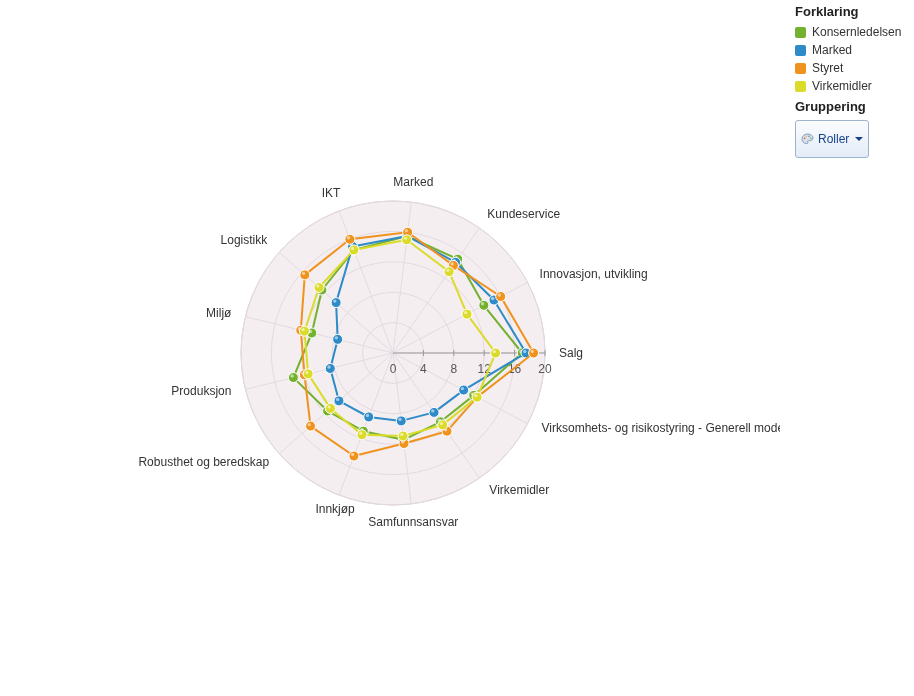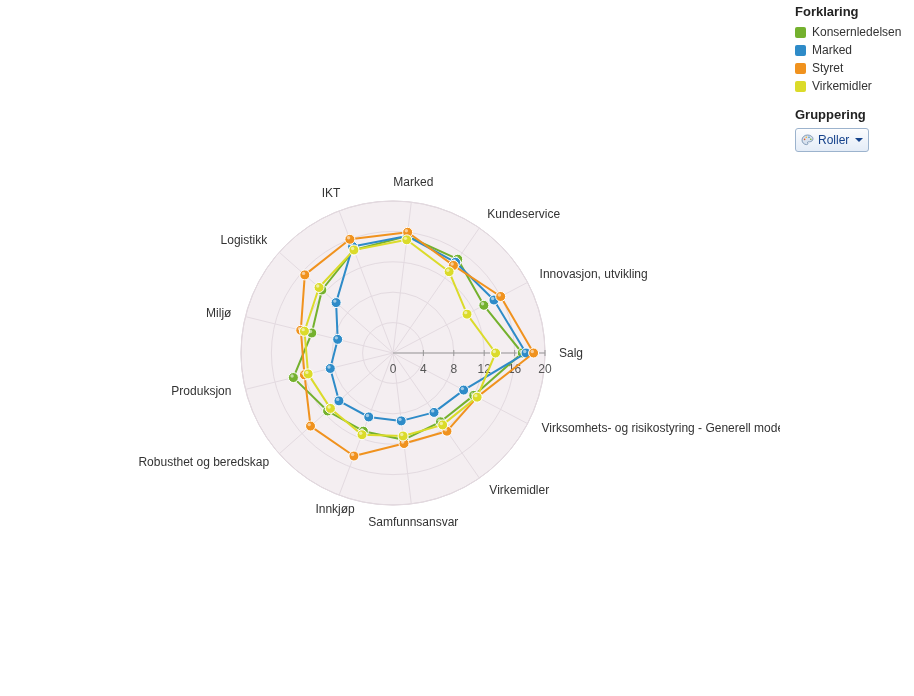--- a/index.html
+++ b/index.html
@@ -16,27 +16,27 @@
     font-size:13px;font-weight:bold;color:#222;margin:4px 0 6px 5px;
   }
   .legend-item{
     display:flex;align-items:center;margin:0 0 4px 5px;
   }
   .legend-swatch{
     width:11px;height:11px;border-radius:2px;margin-right:6px;flex:0 0 auto;
   }
   .legend-label{font-size:12px;color:#333;white-space:nowrap;}
   .group-title{
-    font-size:13px;font-weight:bold;color:#222;margin:14px 0 6px 5px;
+    font-size:13px;font-weight:bold;color:#222;margin:6px 0 6px 5px;
   }
   .group-dropdown{
     margin-left:5px;display:inline-flex;align-items:center;
     background:linear-gradient(to bottom,#fbfcfe 0%,#e4ecf7 100%);
     border:1px solid #9cb3cd;border-radius:3px;
-    padding:4px 5px;font-size:12px;color:#15428b;cursor:pointer;
+    padding:11px 5px;font-size:12px;color:#15428b;cursor:pointer;
     box-shadow:0 1px 0 rgba(255,255,255,.7) inset;
   }
   .group-dropdown .dd-icon{margin-right:4px;display:inline-flex;}
   .group-dropdown .dd-label{margin-right:6px;}
   .group-dropdown .dd-arrow{
     width:0;height:0;border-left:4px solid transparent;border-right:4px solid transparent;
     border-top:4px solid #15428b;
   }
   svg{display:block;}
   .axis-label{font-size:12px;fill:#333;font-family:"Liberation Sans",sans-serif;}

